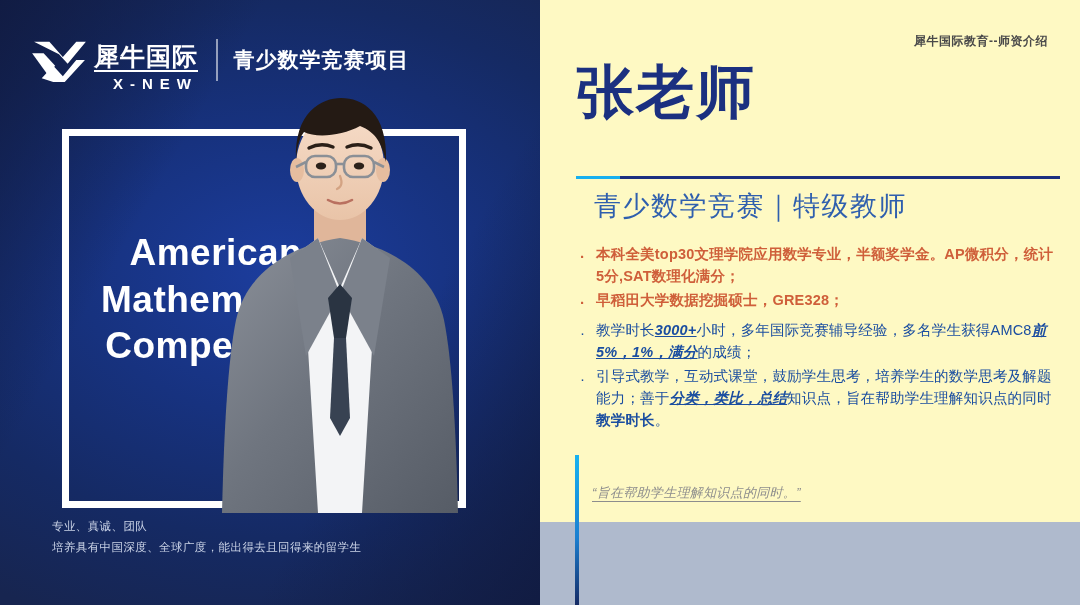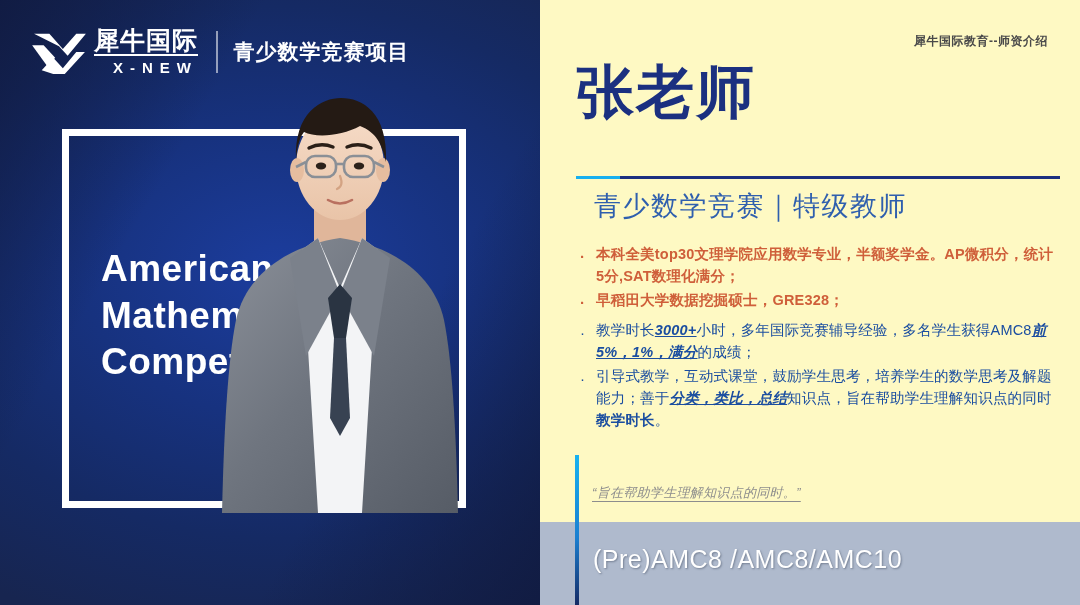--- a/index.html
+++ b/index.html
@@ -24,43 +24,43 @@
       linear-gradient(120deg, rgba(16,26,64,.85) 0%, rgba(16,26,64,0) 30%),
       linear-gradient(300deg, rgba(16,26,64,.85) 0%, rgba(16,26,64,0) 32%);
     pointer-events:none;
   }
 
   
   .logo-row{
     position:absolute; left:30px; top:27px; display:flex; align-items:center; z-index:6;
   }
   .logo-mark{ width:58px; height:48px; flex:none; }
-  .logo-words{ margin-left:6px; }
+  .logo-words{ margin-left:6px;margin-top:16px; }
   .logo-cn{
     font-size:25px; font-weight:bold; color:#fff; letter-spacing:1px; line-height:1.05;
     border-bottom:2.5px solid #fff; padding-bottom:1px;
   }
   .logo-en{
     font-size:15px; font-weight:bold; color:#fff; letter-spacing:7px; text-align:right;
     margin-top:3px;
   }
   .logo-div{ width:1.5px; height:42px; background:rgba(255,255,255,.55); margin:0 16px 0 18px; }
   .logo-tag{ font-size:21px; font-weight:bold; color:#fff; letter-spacing:1px; }
 
   
   .frame{
     position:absolute; left:62px; top:129px; width:404px; height:379px;
     border:7px solid #ffffff; z-index:2;
   }
 
   
   .amc-text{
-    position:absolute; left:101px; top:246px; z-index:3;
+    position:absolute; left:101px; top:230px; z-index:3;
     font-size:37px; font-weight:bold; color:#ffffff; line-height:1.26;
-    letter-spacing:.5px; white-space:nowrap;
+    letter-spacing:.5px; white-space:nowrap;text-align:center;
   }
 
   
   .portrait{ position:absolute; left:210px; top:88px; width:260px; height:425px; z-index:4; }
 
   
   .tagline{
     position:absolute; left:52px; top:516px; z-index:6;
     color:#c9d2e6; font-size:11.5px; line-height:1.85; letter-spacing:.4px;
   }
@@ -191,20 +191,24 @@
       <path d="M99 60 q 12 -6 24 -1" stroke="#2a1f17" stroke-width="3.4" fill="none" stroke-linecap="round"></path>
       <path d="M137 59 q 12 -5 24 1" stroke="#2a1f17" stroke-width="3.4" fill="none" stroke-linecap="round"></path>
 
       <ellipse cx="111" cy="78" rx="5.2" ry="3.4" fill="#2b211a"></ellipse>
       <ellipse cx="149" cy="78" rx="5.2" ry="3.4" fill="#2b211a"></ellipse>
 
       <path d="M130 88 q 4 10 -3 13" stroke="#d3a383" stroke-width="2.2" fill="none" stroke-linecap="round"></path>
       <path d="M118 112 q 12 7 24 0" stroke="#b9705f" stroke-width="2.6" fill="none" stroke-linecap="round"></path>
     </svg>
 
+    <div class="tagline">
+      <div>专业、真诚、团队</div>
+      <div>培养具有中国深度、全球广度，能出得去且回得来的留学生</div>
+    </div>
   </div>
 
   <div class="right-panel">
     <div class="kicker">犀牛国际教育--师资介绍</div>
     <div class="name">张老师</div>
     <div class="rule"></div>
     <div class="subtitle">青少数学竞赛｜特级教师</div>
     <div class="bullets" id="bullets">
         <div class="bullet b-orange">
           <span class="dot">·</span>
@@ -221,15 +225,14 @@
         <div class="bullet b-blue">
           <span class="dot">·</span>
           <span class="txt"><span>引导式教学，互动式课堂，鼓励学生思考，培养学生的数学思考及解题能力；善于</span><span class="em">分类，类比，总结</span><span>知识点，旨在帮助学生理解知识点的同时</span><span class="em-b">教学时长</span><span>。</span></span>
         </div>
       </div>
   </div>
 
   <div class="band"></div>
   <div class="quote">“旨在帮助学生理解知识点的同时。”</div>
   <div class="accent-bar"></div>
-  <div class="band-text">(Pre)AMC8 /AMC8/AMC10</div>
 
 </div>
 
 </body></html>

